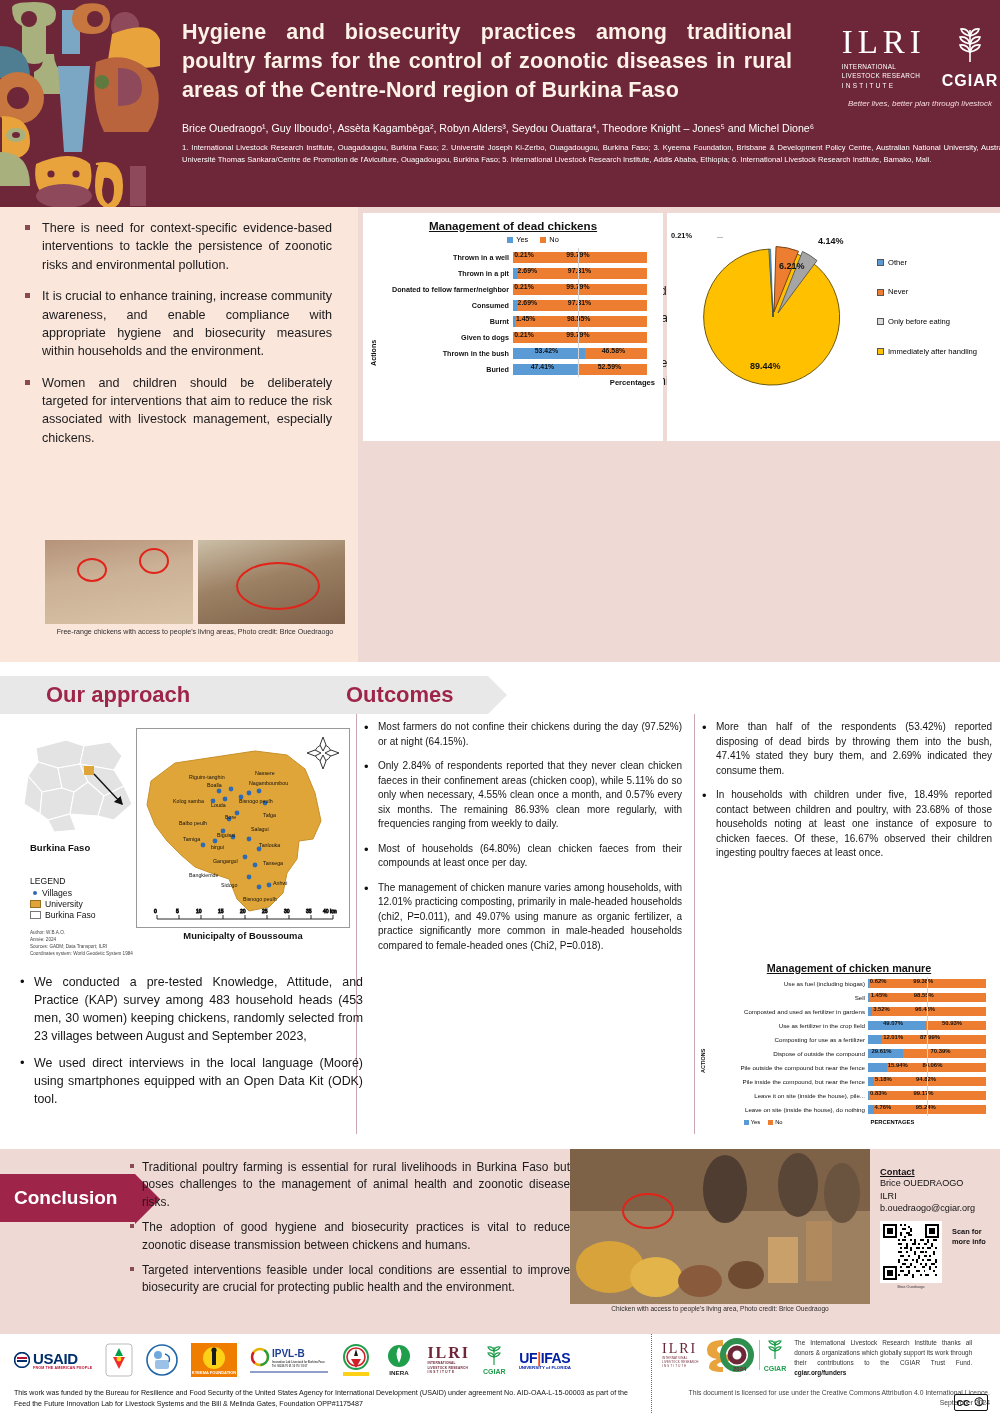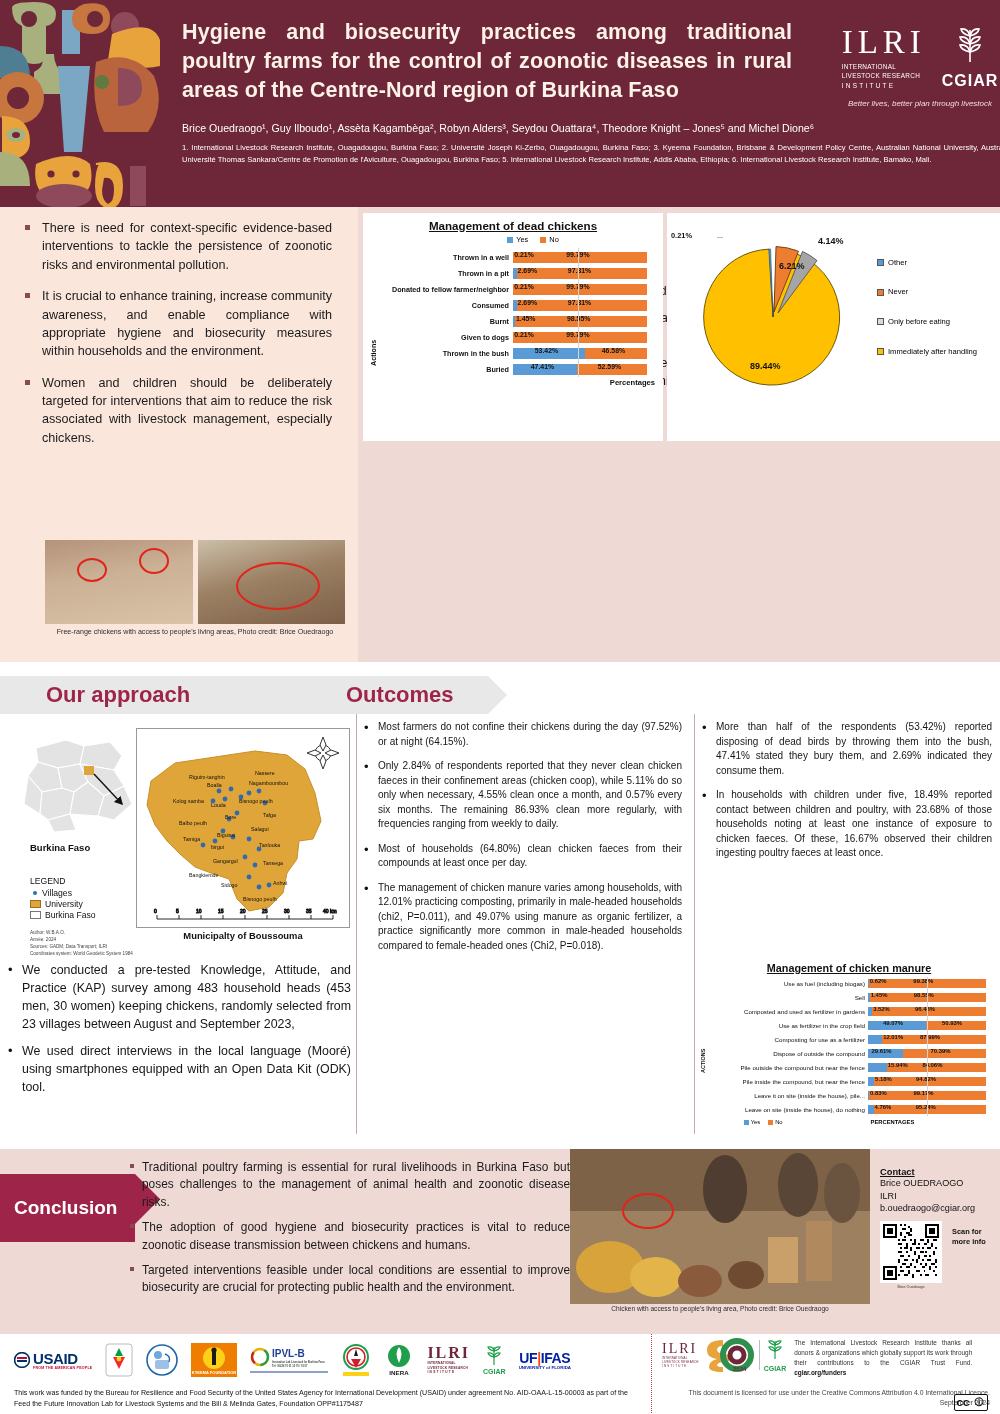--- a/index.html
+++ b/index.html
@@ -121,21 +121,21 @@
   .manure-title { text-align: center; font-size: 10.8px; font-weight: bold; text-decoration: underline; color: #111; }
   .m-row { display: flex; align-items: center; height: 13.2px; margin-bottom: .8px; }
   .m-lab { font-size: 6.2px; text-align: right; padding-right: 3px; color: #111; white-space: nowrap; }
   .m-track { position: relative; display: flex; height: 9.4px; }
   .m-val { position: absolute; font-size: 5.9px; font-weight: bold; color: #111; top: -1px; white-space: nowrap; }
   .m-legend { display: flex; justify-content: center; gap: 8px; font-size: 5.8px; margin-top: 3px; margin-left: -40px; }
   .m-legend span.sw { width: 5px; height: 5px; display:inline-block; margin-right: 2px; vertical-align: -1px; }
 
   
   .row3 { position: relative; width: 1000px; height: 185px; background: #efd9d5; }
-  .concl-flag { position: absolute; left: 0; top: 25px; height: 68px; background: #9e2549; display: flex; align-items: center; padding: 0 18px 0 14px; }
+  .concl-flag { position: absolute; left: 0; top: 25px; height: 48px; background: #9e2549; display: flex; align-items: center; padding: 0 18px 0 14px; }
   .concl-flag::after { content:""; position:absolute; right:-25px; top:0; border-top:25px solid transparent; border-bottom:25px solid transparent; border-left:25px solid #9e2549; }
   .concl-flag span { color: #fff; font-size: 19px; font-weight: bold; }
   .concl-list { position: absolute; left: 130px; top: 10px; width: 440px; }
   .concl-list ul.sqbul { margin: 0; }
   .concl-list ul.sqbul li { font-size: 11.9px; margin-bottom: 8px; padding-left: 12px; }
   .concl-list ul.sqbul li::before { left: 0; top: 5px; width: 4px; height: 4px; }
   .bottom-photo { position: absolute; left: 570px; top: 0; width: 300px; height: 155px; background: linear-gradient(160deg,#8a6f58 0%, #b9996f 40%, #8e7352 100%); overflow: hidden; }
   .bphoto-cap { position: absolute; left: 570px; top: 156px; width: 300px; text-align: center; font-size: 6.6px; color: #2b2b2b; }
   .contact { position: absolute; left: 880px; top: 18px; width: 115px; }
   .contact .ct { font-size: 9.3px; font-weight: bold; color: #111; text-decoration: underline; }
@@ -512,21 +512,21 @@
             <line x1="174" y1="186" x2="174" y2="190"></line>
               <text x="169" y="184">35</text>
             <line x1="196" y1="186" x2="196" y2="190"></line>
               <text x="186" y="184">40 km</text>
           </g>
         </svg>
       </div>
       <div class="map-caption">Municipalty of Boussouma</div>
     </div>
 
-    <ul class="dotbul" style="position:absolute;left:6px;top:300px;width:345px;margin:0;">
+    <ul class="dotbul" style="position:absolute;left:6px;top:300px;width:345px;margin:12px;">
       <li>We conducted a pre-tested Knowledge, Attitude, and Practice (KAP) survey among 483 household heads (453 men, 30 women) keeping chickens, randomly selected from 23 villages between August and September 2023,</li>
       <li>We used direct interviews in the local language (Mooré) using smartphones equipped with an Open Data Kit (ODK) tool.</li>
     </ul>
   </div>
 
   <div class="outcomes-head">
     <div class="flag">
         <span class="flag-label">Outcomes</span>
       </div>
   </div>

